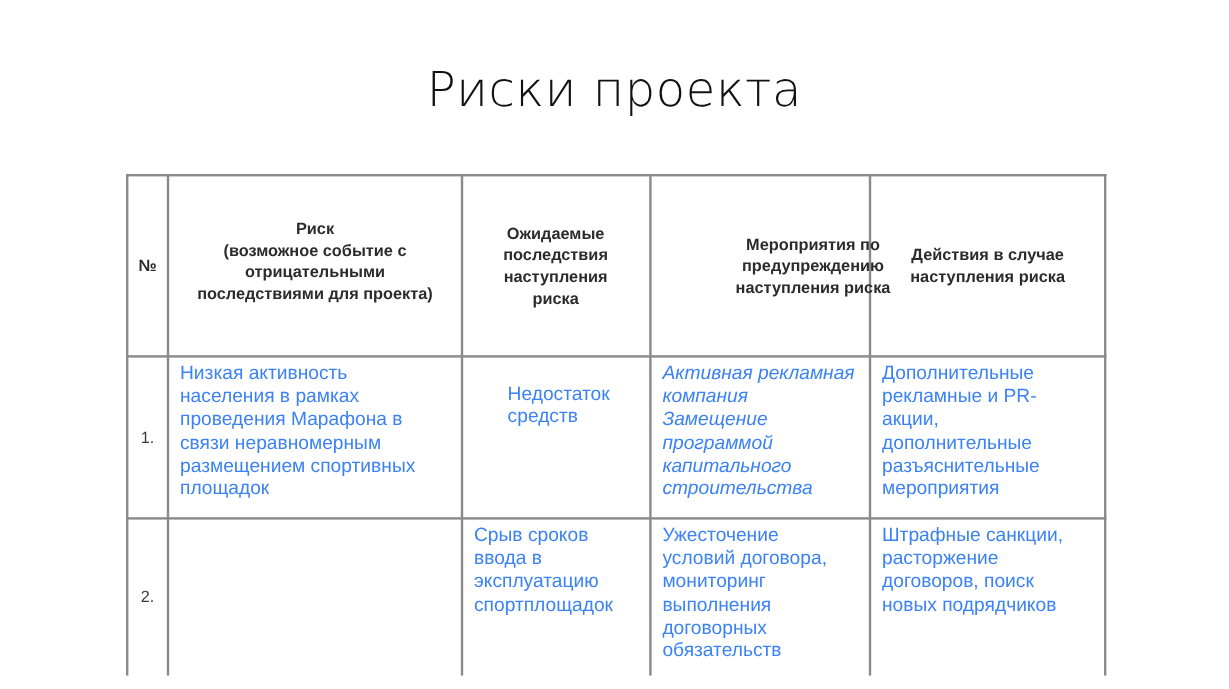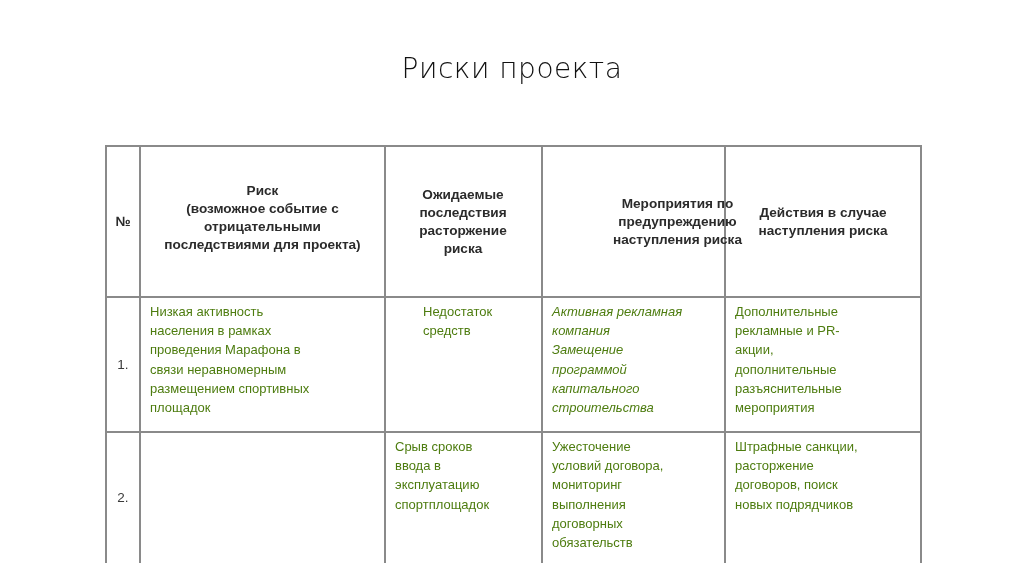--- a/index.html
+++ b/index.html
@@ -1,21 +1,21 @@
 <!DOCTYPE html>
 <html><head>
 <meta charset="utf-8">
 <style>
   html, body { margin: 0; padding: 0; background: #ffffff; }
   body { width: 1024px; height: 574px; position: relative; overflow: hidden; font-family: "Liberation Sans", sans-serif; color: #333; }
-  .slide-title { position: absolute; left: 0; width: 1024px; top: 52px; text-align: center; font-family: "DejaVu Sans", sans-serif; font-size: 28px; font-weight: 300; color: #111; letter-spacing: 0.5px; }
+  .slide-title { position: absolute; left: 0; width: 1024px; top: 52px; text-align: center; font-family: "DejaVu Sans", sans-serif; font-size: 40px; font-weight: 300; color: #111; letter-spacing: 0.5px; }
   .risk-table { position: absolute; left: 105px; top: 145px; width: 817px; height: 420px; }
   .vline { position: absolute; top: 0; width: 2px; background: #8a8a8a; height: 418px; }
   .hline { position: absolute; left: 0; height: 2px; background: #8a8a8a; width: 817px; }
-  .cell { position: absolute; box-sizing: border-box; font-size: 13px; line-height: 19.2px; color: #4d7c0f; }
+  .cell { position: absolute; box-sizing: border-box; font-size: 16px; line-height: 19.2px; color: #3b82f6; }
   .hdr { font-weight: bold; color: #2b2b2b; text-align: center; display: flex; align-items: center; justify-content: center; line-height: 18px; font-size: 13.6px; }
   .num { display: flex; align-items: center; justify-content: center; font-size: 13.5px; color: #3a3a3a; }
   .body-cell { padding: 4px 8px 0 9px; white-space: pre-line; }
 </style>
 </head>
 <body>
 
 <div class="slide-title">Риски проекта</div>
 
 <div class="risk-table">
@@ -26,32 +26,32 @@
   <div class="vline" style="left:0;"></div>
   <div class="vline" style="left:34px;"></div>
   <div class="vline" style="left:279px;"></div>
   <div class="vline" style="left:436px;"></div>
   <div class="vline" style="left:619px;"></div>
   <div class="vline" style="left:815px;"></div>
 
   <div class="cell hdr" style="left:2px; top:2px; width:32px; height:149px;">№</div>
   <div class="cell hdr" style="left:40px; top:24px; width:235px; height:98px; white-space:pre-line; padding:0 12px;">Риск
 (возможное событие  с отрицательными последствиями для проекта)</div>
-  <div class="cell hdr" style="left:290px; top:2px; width:136px; height:149px; padding:0 6px;">Ожидаемые последствия расторжение риска</div>
+  <div class="cell hdr" style="left:290px; top:2px; width:136px; height:149px; padding:0 6px;">Ожидаемые последствия наступления риска</div>
   <div class="cell hdr" style="left:438px; top:2px; width:181px; height:149px; padding:0 14px;margin-left:44px;">Мероприятия по предупреждению наступления риска</div>
   <div class="cell hdr" style="left:621px; top:2px; width:194px; height:149px; padding:0 12px;">Действия в случае наступления риска</div>
 
   <div class="cell num" style="left:2px; top:153px; width:32px; height:133px;">1.</div>
   <div class="cell body-cell" style="left:36px; top:153px; width:243px;">Низкая активность
 населения в рамках
 проведения Марафона в
 связи  неравномерным
 размещением спортивных
 площадок</div>
-  <div class="cell body-cell" style="left:281px; top:153px; width:155px;padding-left:37px;">Недостаток
+  <div class="cell body-cell" style="left:281px; top:170px; width:155px;padding-left:37px;">Недостаток
 средств</div>
   <div class="cell body-cell" style="left:438px; top:153px; width:181px;font-style:italic;">Активная рекламная
 компания
  Замещение
 программой
 капитального
 строительства</div>
   <div class="cell body-cell" style="left:621px; top:153px; width:194px;">Дополнительные
 рекламные и PR-
 акции,

